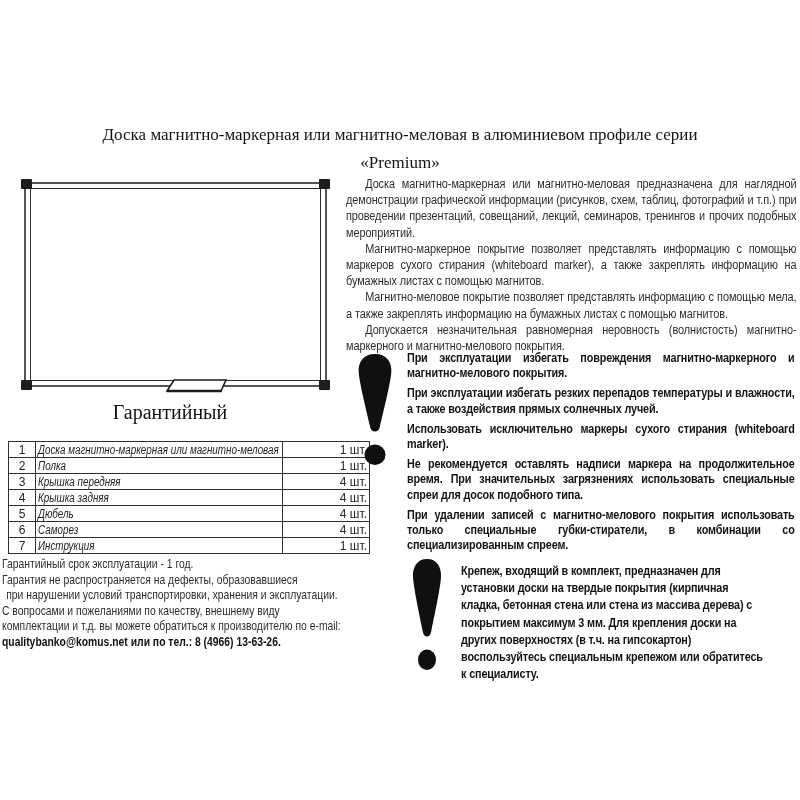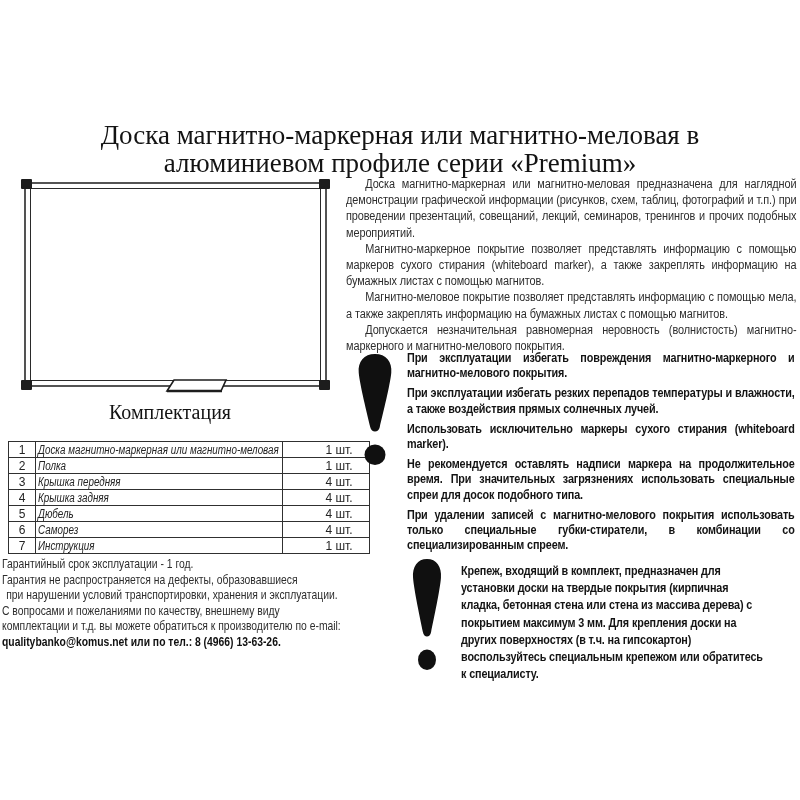--- a/index.html
+++ b/index.html
@@ -1,32 +1,32 @@
 <!DOCTYPE html>
 <html><head>
 <meta charset="utf-8">
 <style>
   html,body{margin:0;padding:0;background:#fff;}
   .page{position:relative;width:800px;height:800px;background:#fff;overflow:hidden;
         font-family:"Liberation Sans",sans-serif;color:#262626;}
   .doc-title{position:absolute;top:121px;left:70px;width:660px;text-align:center;
-        font-family:"Liberation Serif",serif;font-size:27px;line-height:28px;color:#131313;}
+        font-family:"Liberation Serif",serif;font-size:17px;line-height:28px;color:#131313;}
   .board{position:absolute;left:12px;top:176px;}
   .intro{position:absolute;left:346px;top:176px;width:516px;font-size:12.5px;line-height:16.2px;
         text-align:justify;transform:scaleX(.873);transform-origin:0 0;letter-spacing:-.1px;color:#2d2d2d;}
   .intro p{margin:0;text-indent:22px;}
   .comp-heading{position:absolute;left:8px;top:401px;width:324px;text-align:center;
         font-family:"Liberation Serif",serif;font-size:20px;color:#131313;}
   .comp-table{position:absolute;left:8px;top:441px;width:324px;border-collapse:collapse;
         font-size:12px;color:#242424;table-layout:fixed;}
   .comp-table td{border:1px solid #303030;height:15px;padding:0 2px;overflow:hidden;white-space:nowrap;}
   .comp-table td.num{width:22px;text-align:center;}
   .comp-table td.name{width:242px;font-style:italic;}
   .comp-table td.name span{display:inline-block;white-space:nowrap;transform:scaleX(.82);transform-origin:0 50%;}
-  .comp-table td.qty{width:56px;text-align:center;padding-left:28px;}
+  .comp-table td.qty{width:56px;text-align:right;padding-left:28px;}
   .warranty{position:absolute;left:2px;top:557px;width:400px;font-size:12.2px;line-height:15.6px;
         transform:scaleX(.85);transform-origin:0 0;color:#2d2d2d;}
   .warranty div{white-space:nowrap;}
   .warranty div:nth-child(3){padding-left:5px;}
   .warranty div.bold{font-weight:bold;color:#101010;}
   .excl{position:absolute;}
   .usage-warnings{position:absolute;left:407px;top:351px;width:444px;font-size:12.4px;font-weight:bold;
         line-height:15.2px;text-align:justify;transform:scaleX(.873);transform-origin:0 0;
         letter-spacing:-.15px;color:#141414;}
   .usage-warnings p{margin:0 0 5px 0;}
@@ -52,21 +52,21 @@
     <line x1="155" y1="215" x2="210" y2="215" stroke="#1d1d1d" stroke-width="2.6"></line>
   </svg>
 
   <div class="intro">
     <p>Доска магнитно-маркерная или магнитно-меловая предназначена для наглядной демонстрации графической информации (рисунков, схем, таблиц, фотографий и т.п.) при проведении презентаций, совещаний, лекций, семинаров, тренингов и прочих подобных мероприятий.</p>
     <p>Магнитно-маркерное покрытие позволяет представлять информацию с помощью маркеров сухого стирания (whiteboard marker), а также закреплять информацию на бумажных листах с помощью магнитов.</p>
     <p>Магнитно-меловое покрытие позволяет представлять информацию с помощью мела, а также закреплять информацию на бумажных листах с помощью магнитов.</p>
     <p>Допускается незначительная равномерная неровность (волнистость) магнитно-маркерного и магнитно-мелового покрытия.</p>
   </div>
 
-  <div class="comp-heading">Комплектация</div>
+  <div class="comp-heading">Гарантийный</div>
 
   <table class="comp-table">
     <tbody>
       <tr>
         <td class="num">1</td>
         <td class="name"><span>Доска магнитно-маркерная или магнитно-меловая</span></td>
         <td class="qty">1 шт.</td>
       </tr>
       <tr>
         <td class="num">2</td>

